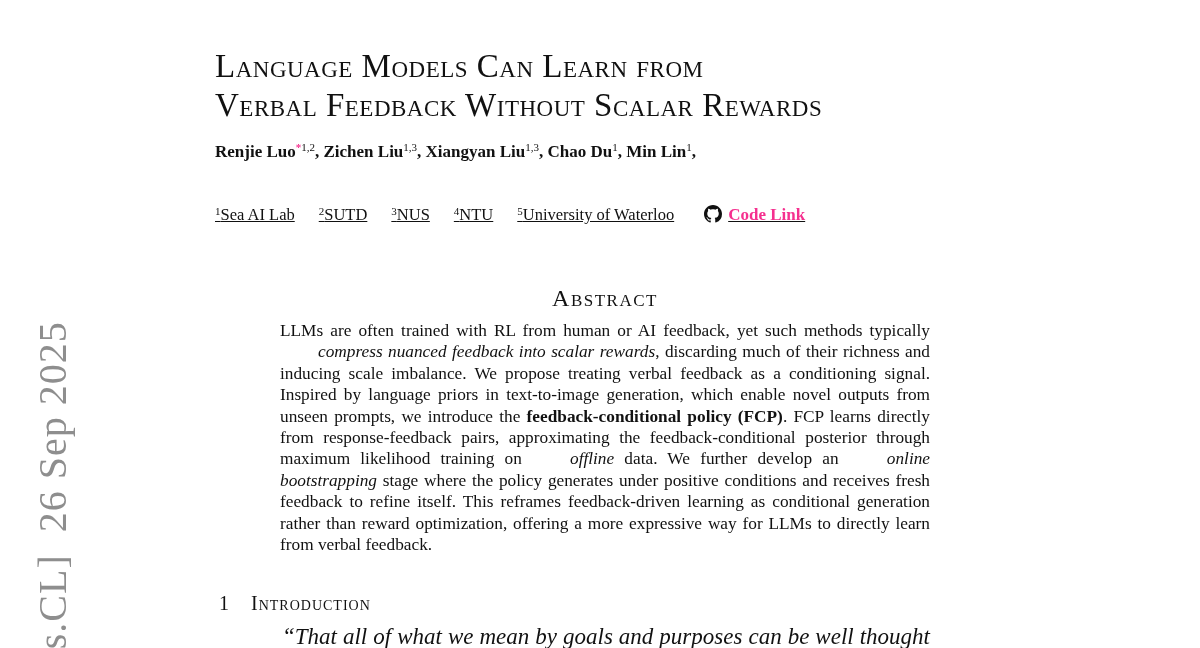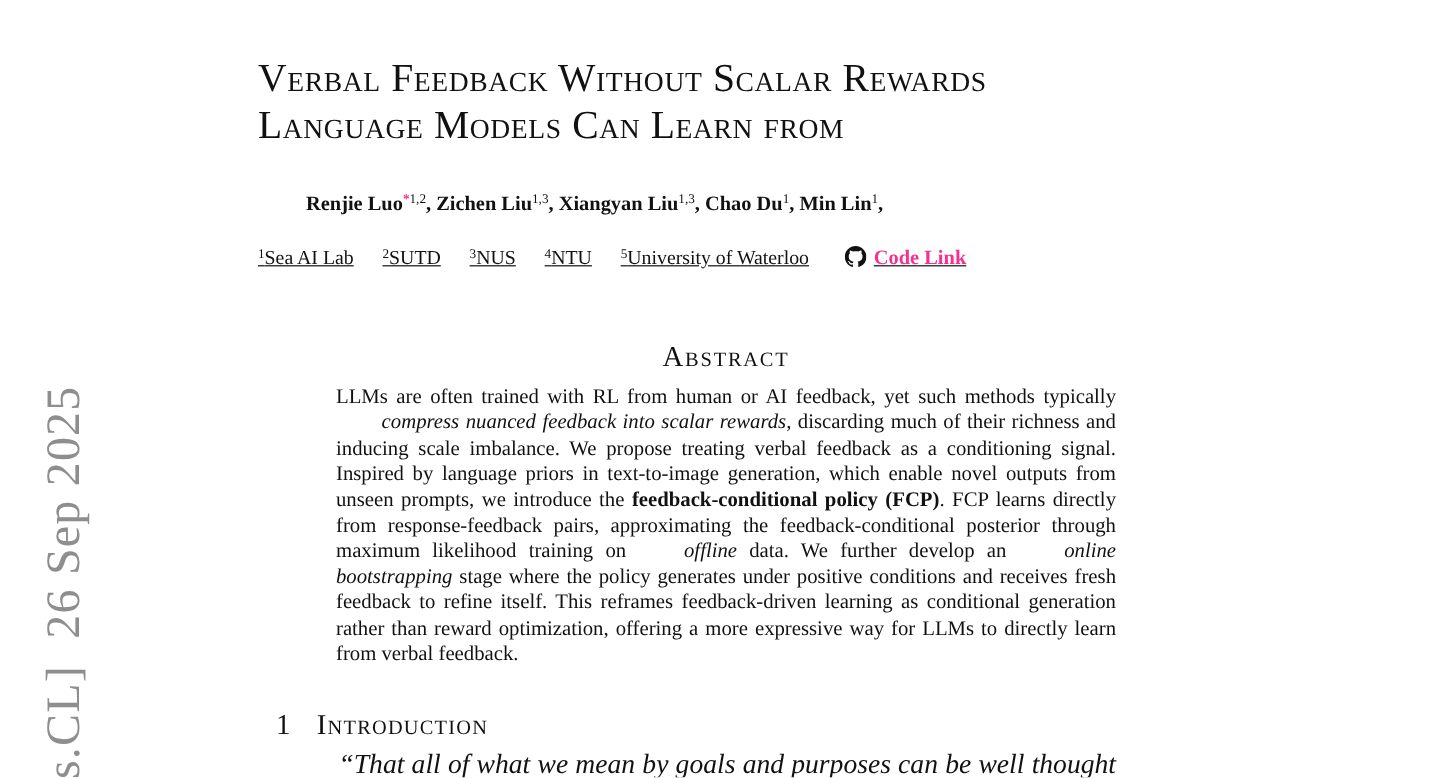--- a/index.html
+++ b/index.html
@@ -36,24 +36,23 @@
     font-size: 33px;
     font-weight: 400;
     line-height: 39px;
     font-variant: small-caps;
     letter-spacing: 0.5px;
   }
   .title .title-line { display: block; }
   .authors {
     position: absolute;
     left: 215px;
-    top: 158px;
+    top: 140px;
     font-size: 17px;
     line-height: 23px;
-    margin-left: 40px;
   }
   .author-line { font-weight: 700; }
   sup.marks {
     font-size: 11px;
     line-height: 0;
     font-weight: 400;
     vertical-align: 6px;
   }
   .star   { color: var(--pink); font-weight: 700; }
   .dagger { color: var(--teal); font-size: 13px; font-weight: 700; }
@@ -102,23 +101,23 @@
     width: 650px;
     margin: 0;
     font-size: 17.3px;
     line-height: 21.4px;
     text-align: justify;
   }
   .abstract-body .it { font-style: italic; margin-left: 38px; }
   .abstract-body .bf { font-weight: 700; }
   .section-heading {
     position: absolute;
-    left: 230px;
+    left: 219px;
     top: 592px;
-    font-size: 24px;
+    font-size: 20px;
   }
   .section-number { display: inline-block; margin-right: 22px; }
   .section-title  { font-variant: small-caps; letter-spacing: 1px; }
   .quote {
     position: absolute;
     left: 282px;
     top: 626px;
     width: 648px;
     margin: 0;
     font-size: 23px;
@@ -133,22 +132,22 @@
   }
 </style>
 </head>
 <body>
 
 <div class="page">
 
   <div class="watermark">cs.CL]  26 Sep 2025</div>
 
   <h1 class="title">
+    <span class="title-line">Language Models Can Learn from</span>
     <span class="title-line">Verbal Feedback Without Scalar Rewards</span>
-    <span class="title-line">Language Models Can Learn from</span>
   </h1>
 
   <div class="authors" id="authors">
       <div class="author-line"><span class="aname">Renjie Luo</span><sup class="marks"><span class="star">*</span>1,2</sup><span class="aname">, </span><span class="aname">Zichen Liu</span><sup class="marks">1,3</sup><span class="aname">, </span><span class="aname">Xiangyan Liu</span><sup class="marks">1,3</sup><span class="aname">, </span><span class="aname">Chao Du</span><sup class="marks">1</sup><span class="aname">, </span><span class="aname">Min Lin</span><sup class="marks">1</sup><span class="aname">,</span></div>
     </div>
 
   <div class="affils">
     <span id="affil-items"><span class="affil"><sup>1</sup>Sea AI Lab</span><span class="affil"><sup>2</sup>SUTD</span><span class="affil"><sup>3</sup>NUS</span><span class="affil"><sup>4</sup>NTU</span><span class="affil"><sup>5</sup>University of Waterloo</span></span><a class="code-link-wrap"><span class="gh-icon"><svg viewBox="0 0 16 16" width="18" height="18" aria-hidden="true">
             <path fill="#111111" fill-rule="evenodd" d="M8 0C3.58 0 0 3.58 0 8c0 3.54 2.29 6.53 5.47 7.59.4.07.55-.17.55-.38 0-.19-.01-.82-.01-1.49-2.01.37-2.53-.49-2.69-.94-.09-.23-.48-.94-.82-1.13-.28-.15-.68-.52-.01-.53.63-.01 1.08.58 1.23.82.72 1.21 1.87.87 2.33.66.07-.52.28-.87.51-1.07-1.78-.2-3.64-.89-3.64-3.95 0-.87.31-1.59.82-2.15-.08-.2-.36-1.02.08-2.12 0 0 .67-.21 2.2.82.64-.18 1.32-.27 2-.27s1.36.09 2 .27c1.53-1.04 2.2-.82 2.2-.82.44 1.1.16 1.92.08 2.12.51.56.82 1.27.82 2.15 0 3.07-1.87 3.75-3.65 3.95.29.25.54.73.54 1.48 0 1.07-.01 1.93-.01 2.2 0 .21.15.46.55.38A8.01 8.01 0 0 0 16 8c0-4.42-3.58-8-8-8z"></path>
           </svg></span><span class="code-link">Code Link</span></a>

